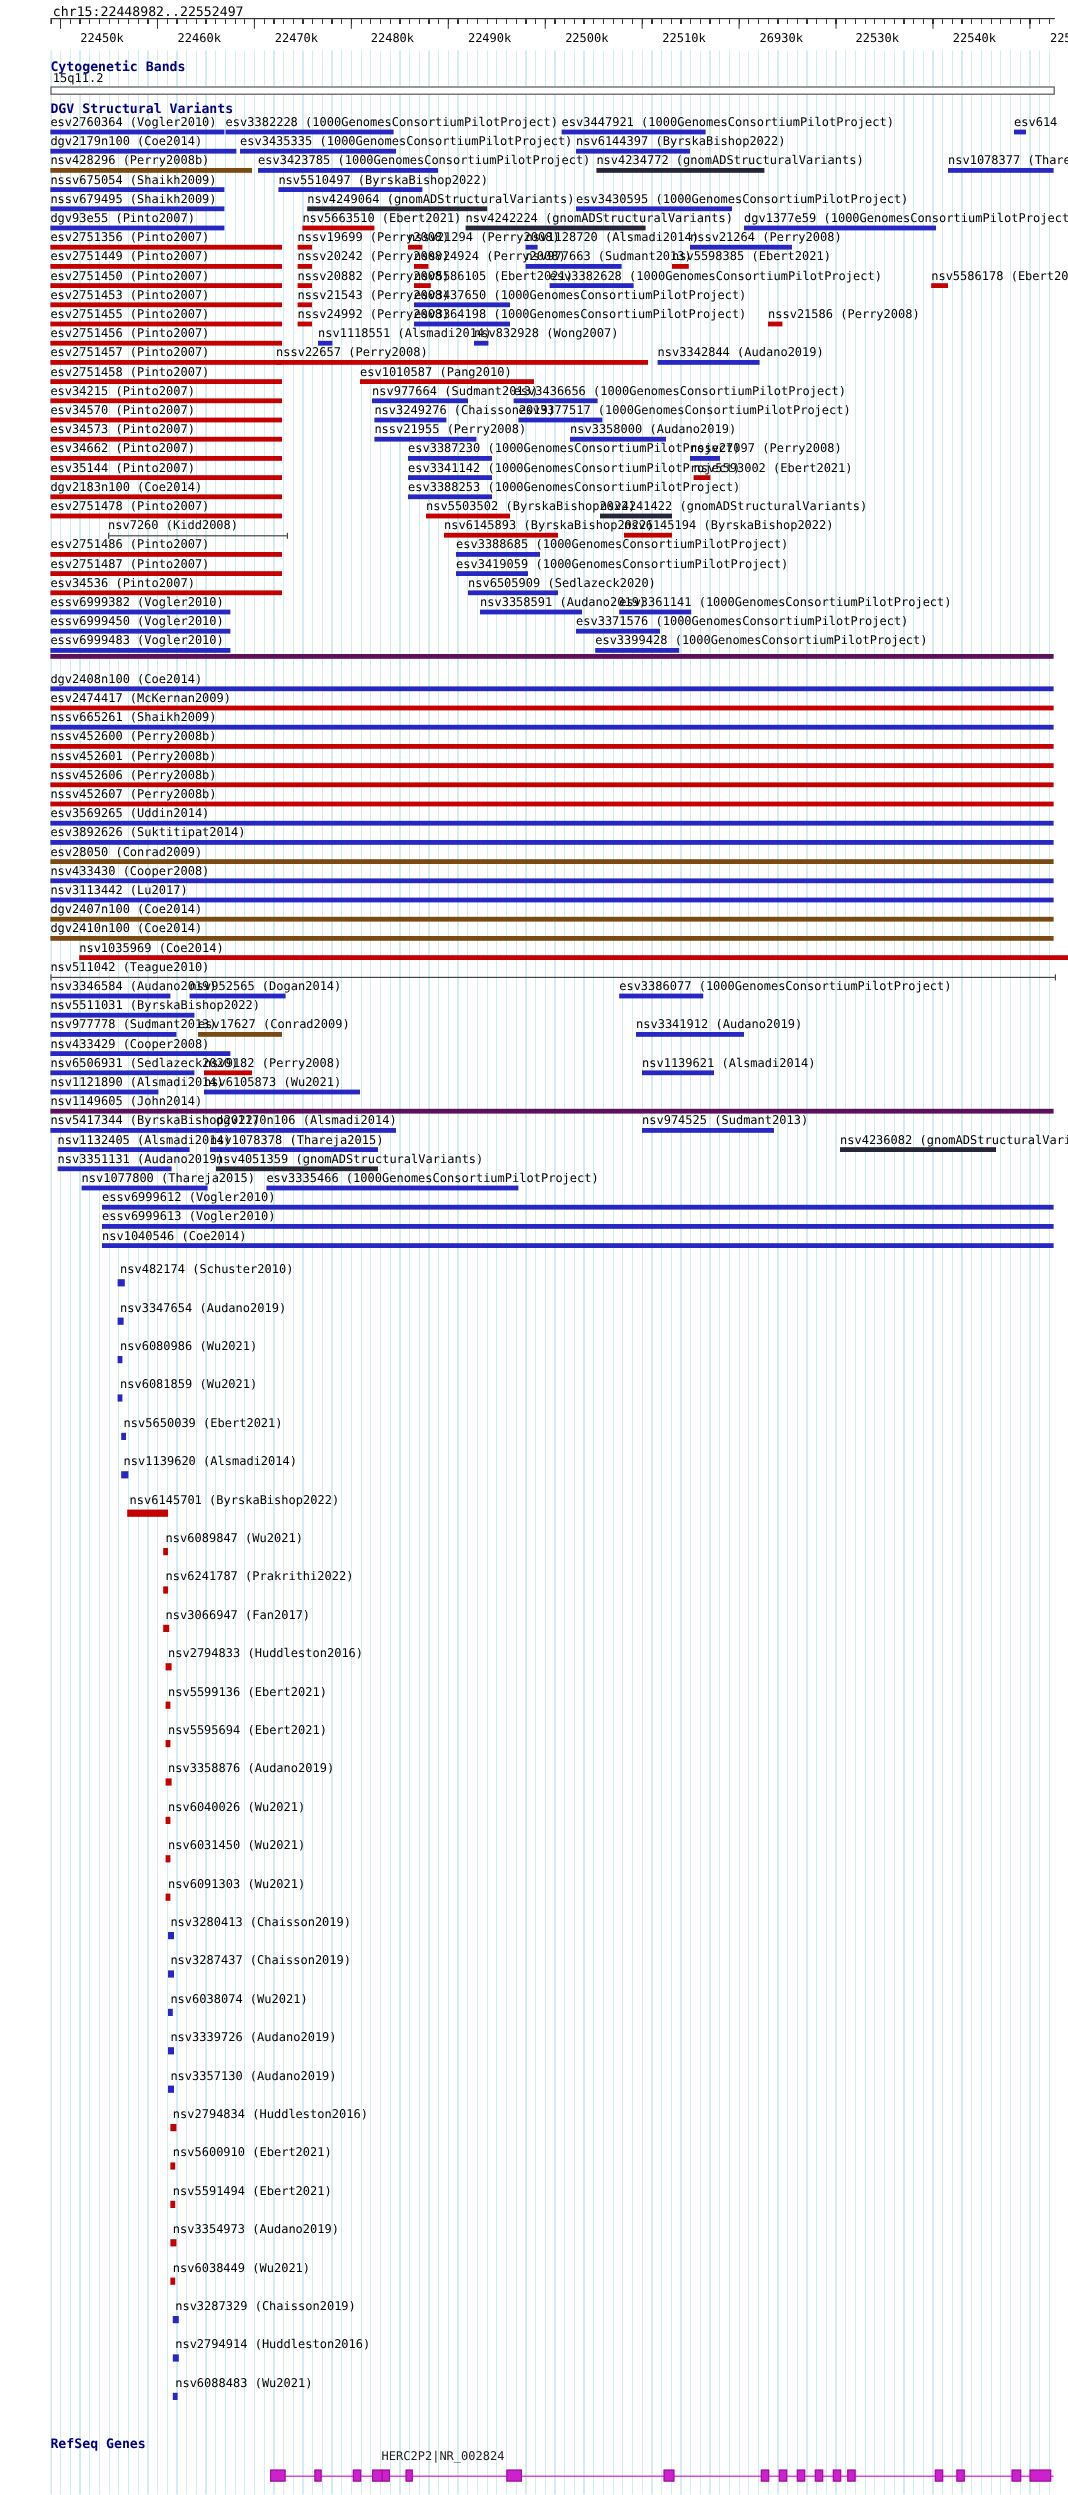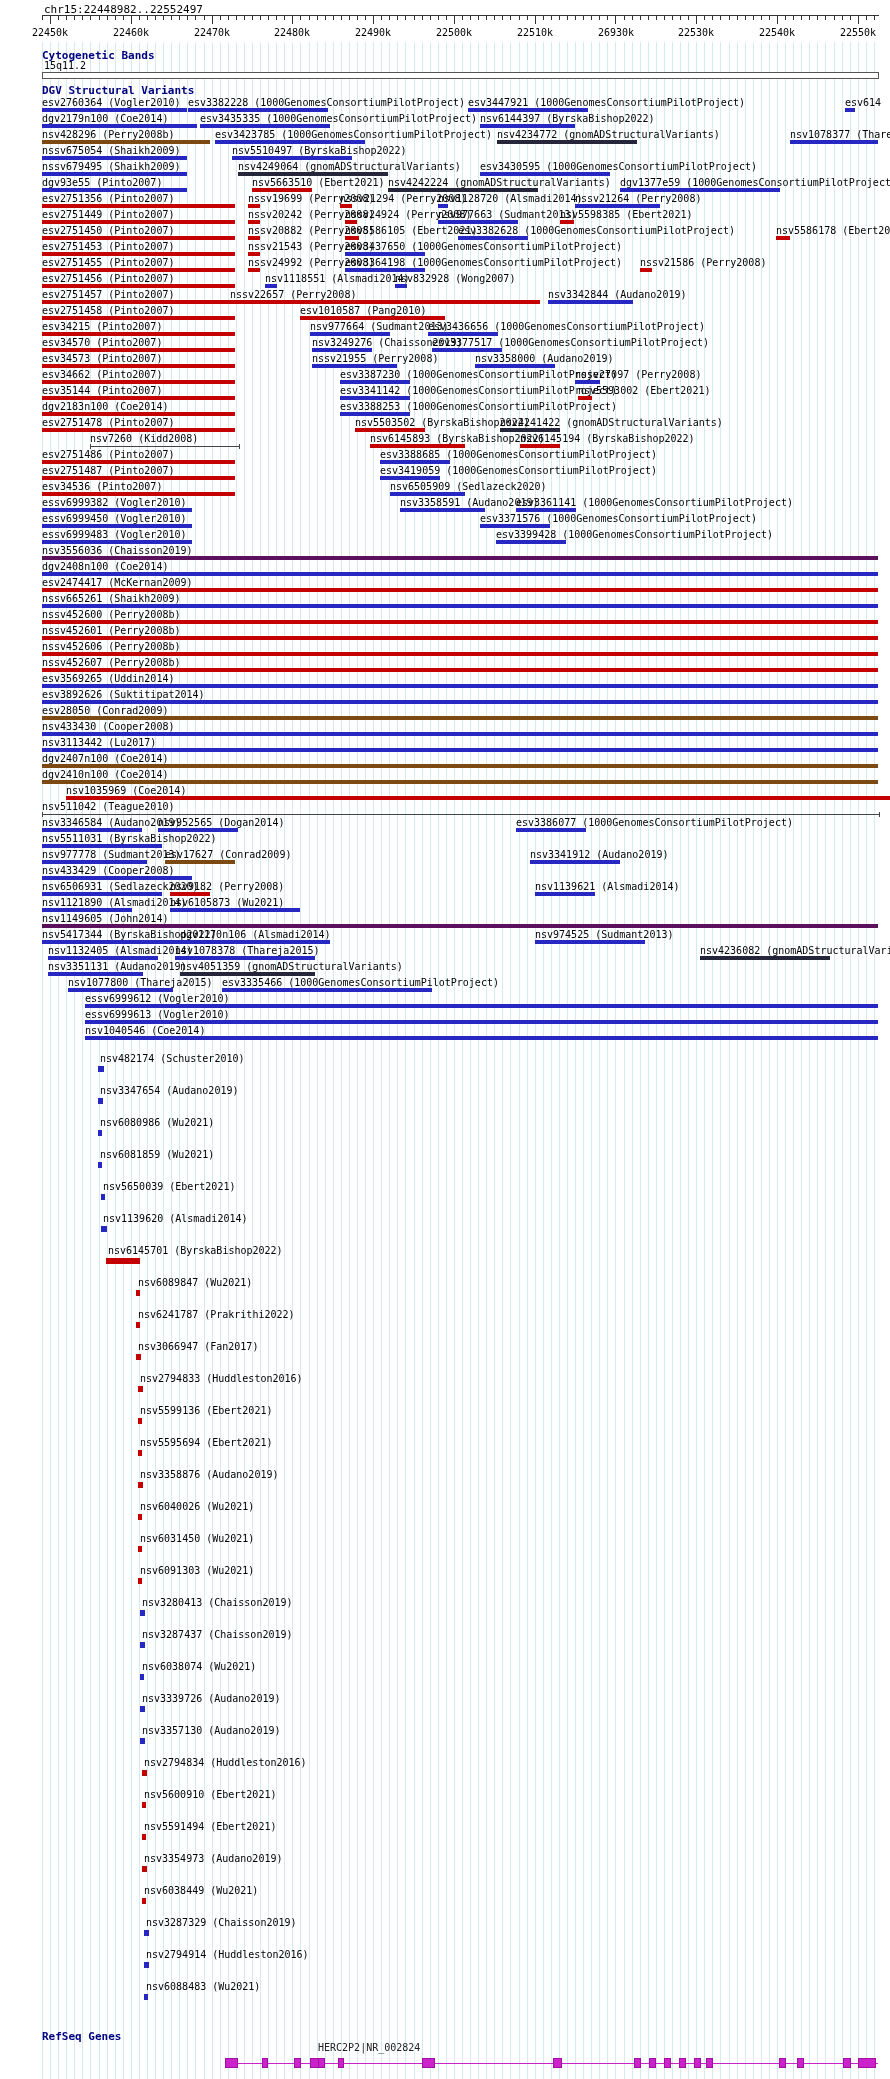--- a/index.html
+++ b/index.html
@@ -15,21 +15,21 @@
   .ruler-minor{
     position:absolute;left:42px;top:15px;width:837px;height:4px;border-top:1px solid #333;
     background:repeating-linear-gradient(to right,#333 0 1px,transparent 1px 8.077px);
   }
   .ruler-major{
     position:absolute;left:42px;top:15px;width:837px;height:9px;
     background:repeating-linear-gradient(to right,#333 0 1px,transparent 1px 80.77px);
     background-position:8px 0;
   }
   .ruler-labels{position:absolute;left:0;top:27px;width:890px;height:12px;}
-  .tick-label{position:absolute;top:0;transform:translateX(-50%);font-size:10px;white-space:nowrap;}
+  .tick-label{position:absolute;top:0;transform:translateX(-50%);font-size:10px;white-space:nowrap;margin-left:35px;}
   .sec-header{position:absolute;left:42px;font-size:11px;font-weight:bold;color:#000080;white-space:nowrap;}
   .cyto-header{top:49px;}
   .band-label{position:absolute;left:44px;top:60px;font-size:10px;}
   .band-box{position:absolute;left:42px;top:72px;width:835px;height:5px;background:#fff;border:1px solid #555;}
   .dgv-header{top:84px;}
   .dgv-rows{position:absolute;left:0;top:97px;width:890px;}
   .dgv-row{position:relative;height:16px;}
   .dgv-row.tail{height:32px;}
   .dgv-row.tail-gap{margin-top:12px;}
   .feat{position:absolute;top:0;}
@@ -134,21 +134,21 @@
         <div class="feat" style="left: 232px;">
           <div class="feat-label">nsv5510497 (ByrskaBishop2022)</div>
           <div class="feat-bar" style="width: 120px; background: rgb(39, 39, 195);"></div>
         </div>
       </div>
       <div class="dgv-row">
         <div class="feat" style="left: 42px;">
           <div class="feat-label">nssv679495 (Shaikh2009)</div>
           <div class="feat-bar" style="width: 145px; background: rgb(39, 39, 195);"></div>
         </div>
-        <div class="feat" style="left: 238px;">
+        <div class="feat" style="left: 256px;">
           <div class="feat-label">nsv4249064 (gnomADStructuralVariants)</div>
           <div class="feat-bar" style="width: 150px; background: rgb(38, 38, 58);"></div>
         </div>
         <div class="feat" style="left: 465px; margin-left: 15px;">
           <div class="feat-label">esv3430595 (1000GenomesConsortiumPilotProject)</div>
           <div class="feat-bar" style="width: 130px; background: rgb(39, 39, 195);"></div>
         </div>
       </div>
       <div class="dgv-row">
         <div class="feat" style="left: 42px;">
@@ -471,21 +471,20 @@
           <div class="feat-label">essv6999483 (Vogler2010)</div>
           <div class="feat-bar" style="width: 150px; background: rgb(39, 39, 195);"></div>
         </div>
         <div class="feat" style="left: 480px; padding-left: 16px;">
           <div class="feat-label">esv3399428 (1000GenomesConsortiumPilotProject)</div>
           <div class="feat-bar" style="width: 70px; background: rgb(39, 39, 195);"></div>
         </div>
       </div>
       <div class="dgv-row">
         <div class="feat" style="left: 42px;">
-          <div class="feat-label">nsv3556036 (Chaisson2019)</div>
           <div class="feat-bar" style="width: 836px; background: rgb(91, 17, 91);"></div>
         </div>
       </div>
       <div class="dgv-row">
         <div class="feat" style="left: 42px;">
           <div class="feat-label">dgv2408n100 (Coe2014)</div>
           <div class="feat-bar" style="width: 836px; background: rgb(39, 39, 195);"></div>
         </div>
       </div>
       <div class="dgv-row">

